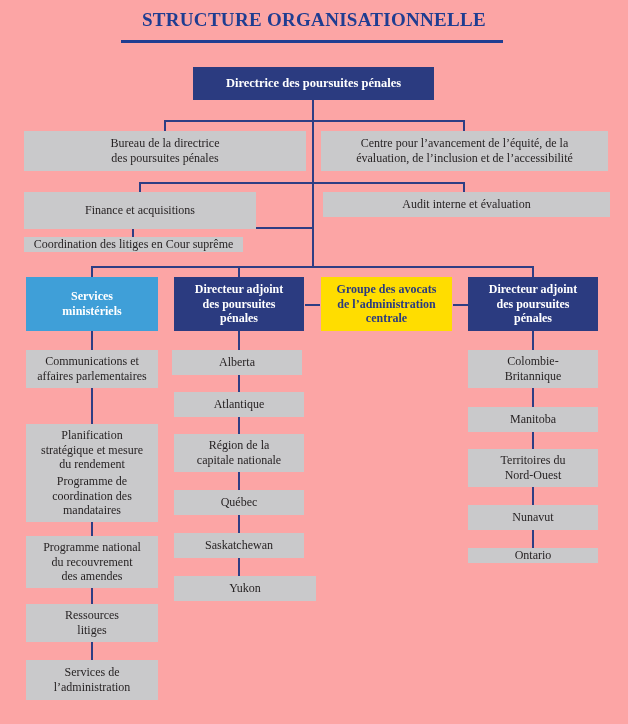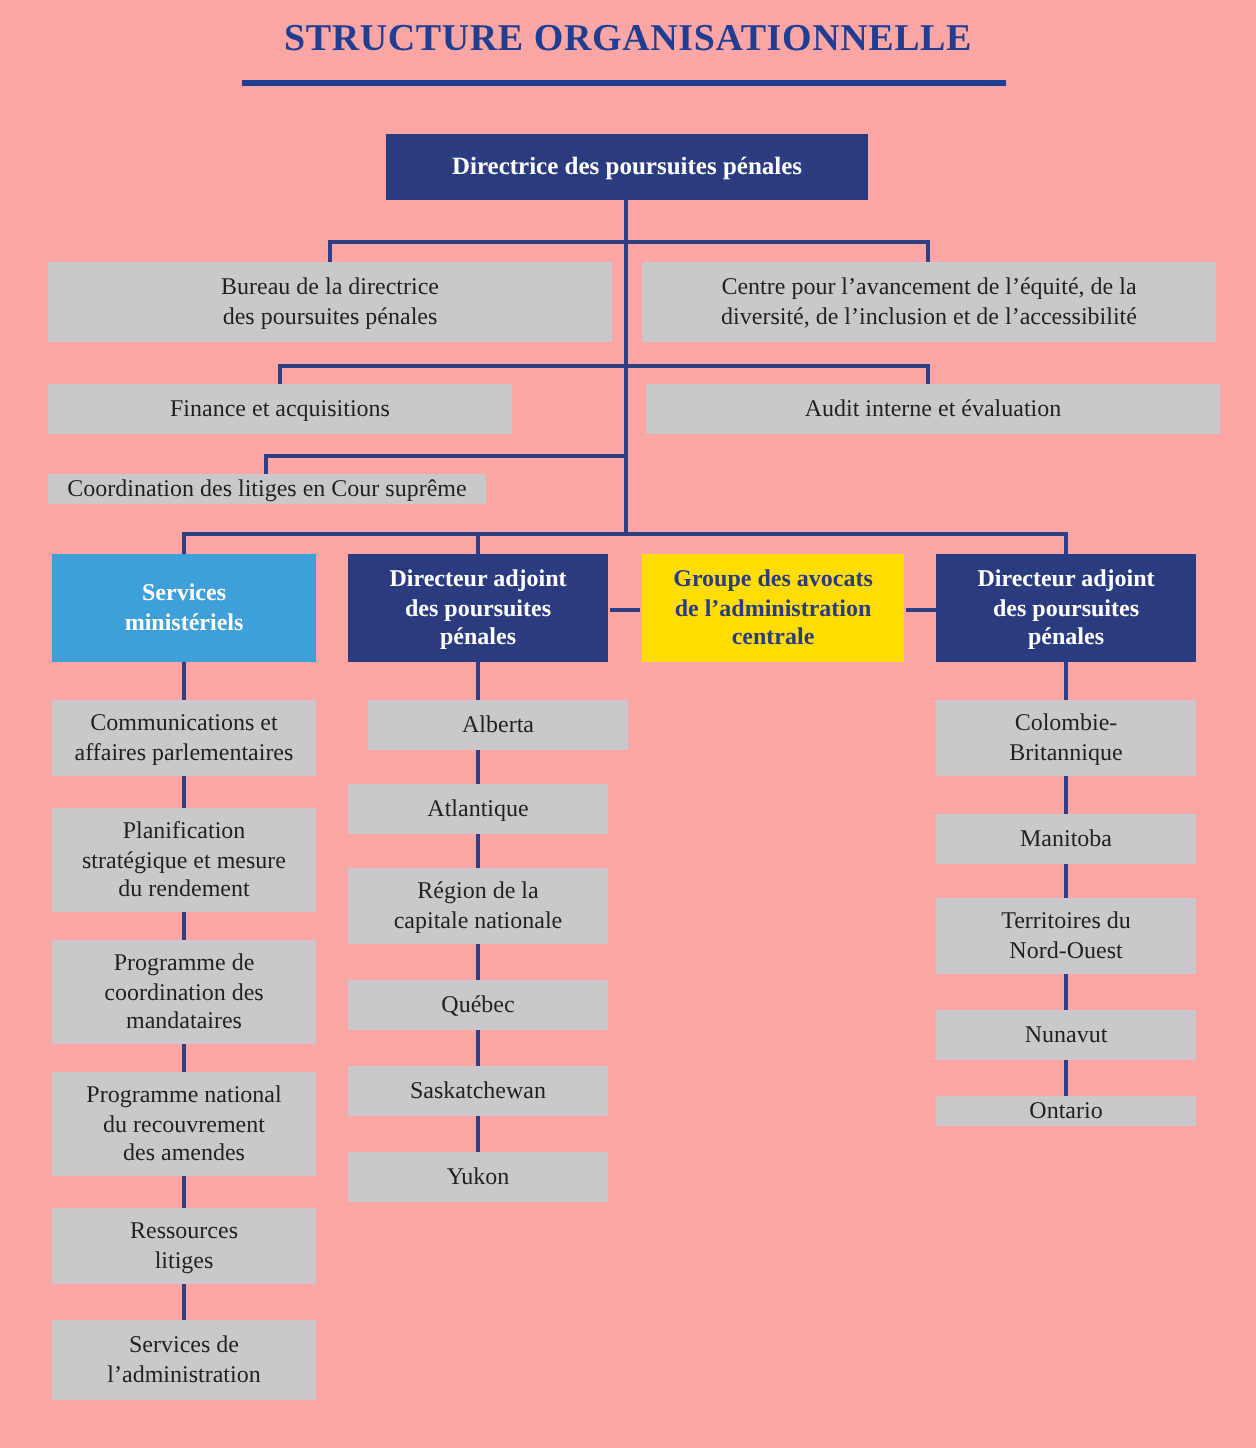--- a/index.html
+++ b/index.html
@@ -60,24 +60,24 @@
   <div class="box navy root-box" style="left:193px;top:67px;width:241px;height:33px;justify-content:center;">
     <span>Directrice des poursuites pénales</span>
   </div>
 
   <div class="box" style="left:24px;top:131px;width:282px;height:40px;">
     <span>Bureau de la directrice
 des poursuites pénales</span>
   </div>
   <div class="box" style="left:321px;top:131px;width:287px;height:40px;">
     <span>Centre pour l’avancement de l’équité, de la
-diversité, de l’inclusion et de l’accessibilité</span>
+évaluation, de l’inclusion et de l’accessibilité</span>
   </div>
 
-  <div class="box" style="left:24px;top:192px;width:232px;height:25px;">
+  <div class="box" style="left:24px;top:192px;width:232px;height:37px;">
     <span>Finance et acquisitions</span>
   </div>
   <div class="box" style="left:323px;top:192px;width:287px;height:25px;">
     <span>Audit interne et évaluation</span>
   </div>
 
   <div class="box" style="left:24px;top:237px;width:219px;height:15px;">
     <span>Coordination des litiges en Cour suprême</span>
   </div>
 
@@ -98,21 +98,21 @@
   <div class="box navy" style="left:468px;top:277px;width:130px;height:54px;">
     <span>Directeur adjoint
 des poursuites
 pénales</span>
   </div>
 
   <div class="box" style="left:26px;top:350px;width:132px;height:38px;">
     <span>Communications et
 affaires parlementaires</span>
   </div>
-  <div class="box" style="left:26px;top:404px;width:132px;height:52px;">
+  <div class="box" style="left:26px;top:424px;width:132px;height:52px;">
     <span>Planification
 stratégique et mesure
 du rendement</span>
   </div>
   <div class="box" style="left:26px;top:470px;width:132px;height:52px;">
     <span>Programme de
 coordination des
 mandataires</span>
   </div>
   <div class="box" style="left:26px;top:536px;width:132px;height:52px;">
@@ -122,37 +122,37 @@
   </div>
   <div class="box" style="left:26px;top:604px;width:132px;height:38px;">
     <span>Ressources
 litiges</span>
   </div>
   <div class="box" style="left:26px;top:660px;width:132px;height:40px;">
     <span>Services de
 l’administration</span>
   </div>
 
-  <div class="box" style="left:184px;top:350px;width:130px;height:25px;">
+  <div class="box" style="left:172px;top:350px;width:130px;height:25px;">
     <span>Alberta</span>
   </div>
   <div class="box" style="left:174px;top:392px;width:130px;height:25px;">
     <span>Atlantique</span>
   </div>
   <div class="box" style="left:174px;top:490px;width:130px;height:25px;">
     <span>Québec</span>
   </div>
   <div class="box" style="left:174px;top:434px;width:130px;height:38px;">
     <span>Région de la
 capitale nationale</span>
   </div>
   <div class="box" style="left:174px;top:533px;width:130px;height:25px;">
     <span>Saskatchewan</span>
   </div>
-  <div class="box" style="left:174px;top:576px;width:130px;height:25px;">
+  <div class="box" style="left:174px;top:576px;width:142px;height:25px;">
     <span>Yukon</span>
   </div>
 
   <div class="box" style="left:468px;top:350px;width:130px;height:38px;">
     <span>Colombie-
 Britannique</span>
   </div>
   <div class="box" style="left:468px;top:407px;width:130px;height:25px;">
     <span>Manitoba</span>
   </div>

